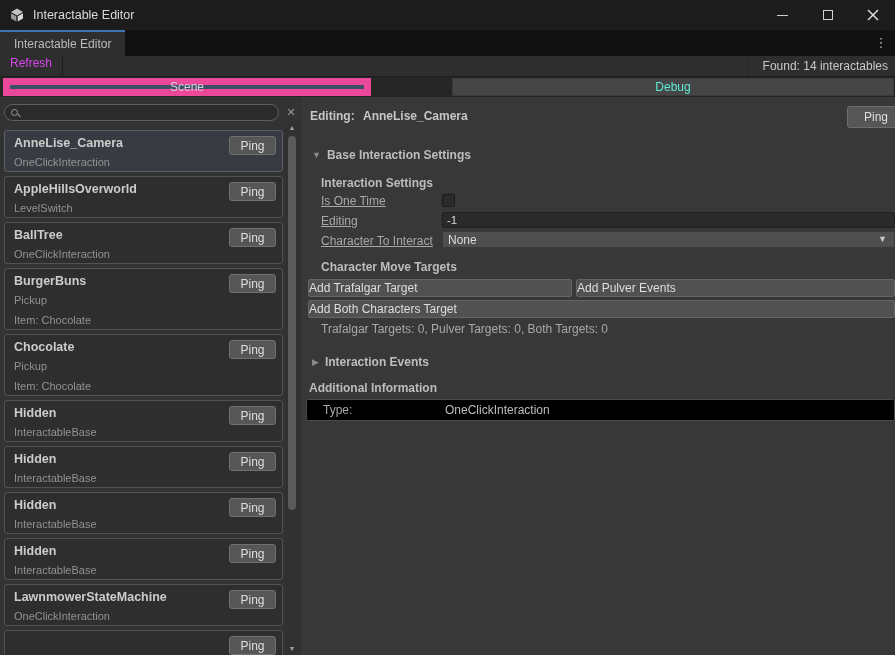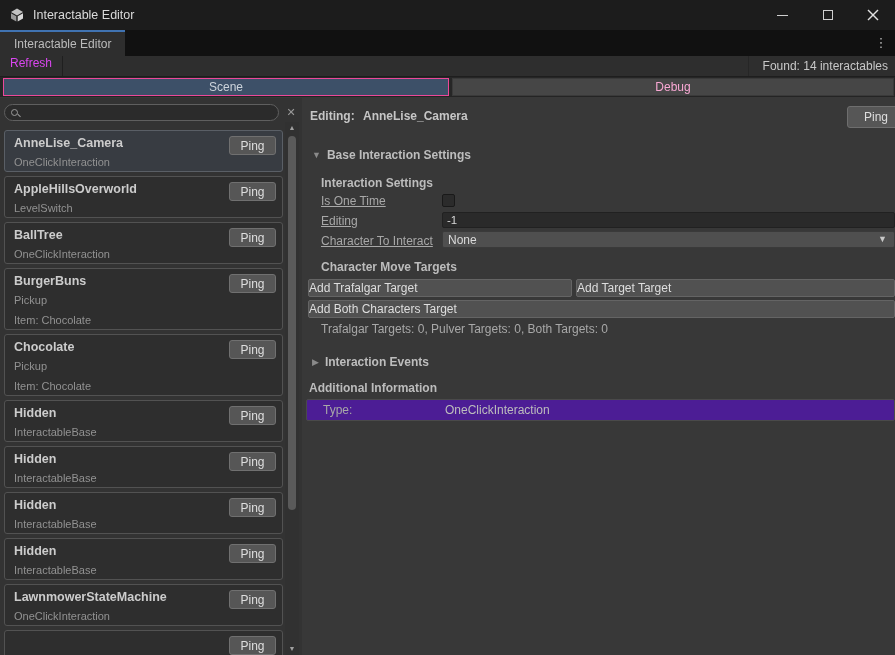--- a/index.html
+++ b/index.html
@@ -29,22 +29,22 @@
   .toolbar { position:absolute; left:0; top:56px; width:895px; height:21px; background:#2e2e2e;
     border-bottom:1px solid #1e1e1e; }
   .refresh-btn { position:absolute; left:0; top:0; height:20px; padding:0 10px; color:#d946ef;
     border-right:1px solid #1f1f1f; display:flex; align-items:flex-start; }
   .toolbar-divider { position:absolute; left:748px; top:0; width:1px; height:20px; background:#262626; }
   .found-label { position:absolute; right:7px; top:0; height:20px; color:#c8c8c8; display:flex; align-items:center; }
   
   .mode-tabs { position:absolute; left:0; top:77px; width:895px; height:20px; background:#262626;
     border-bottom:1px solid #242424; }
   .mode-tab { position:absolute; top:1px; height:18px; display:flex; align-items:center; justify-content:center; }
-  .mode-tab.scene { left:3px; width:446px; background:#3d5068; border:1px solid #ec4899; color:#ccd3db; }
-  .mode-tab.debug { left:452px; width:442px; background:#464646; border:1px solid #3a3a3a; color:#f9a8d4; }
+  .mode-tab.scene { left:3px; width:368px; background:#3d5068; border:7px solid #ec4899; color:#ccd3db; }
+  .mode-tab.debug { left:452px; width:442px; background:#464646; border:1px solid #3a3a3a; color:#5eead4; }
   
   .left-panel { position:absolute; left:0; top:98px; width:302px; height:557px; background:#333333; overflow:hidden; }
   .search-row { position:absolute; left:4px; top:6px; width:275px; height:17px; background:#2b2b2b;
     border:1px solid #5f5f5f; border-radius:9px; display:flex; align-items:center; }
   .mag-icon { width:7px; height:7px; border:1.3px solid #9a9a9a; border-radius:50%; margin-left:6px; position:relative; }
   .mag-icon::after { content:""; position:absolute; width:4px; height:1.3px; background:#9a9a9a;
     transform:rotate(45deg); right:-4px; bottom:-1px; }
   .search-input { flex:1; background:transparent; border:none; outline:none; color:#d0d0d0;
     font:11.5px "Liberation Sans",sans-serif; margin-left:6px; }
   .search-clear { position:absolute; left:283px; top:6px; width:16px; height:16px; color:#9a9a9a;
@@ -92,21 +92,21 @@
     border-radius:2px; color:#dadada; display:flex; align-items:center; padding-left:5px; }
   .dd-arrow { position:absolute; right:7px; top:2px; color:#c8c8c8; font-size:9px; }
   .mt-header { left:19px; top:162px; }
   .act-btn { background:#515151; border:1px solid #646464; border-radius:2px; color:#dedede;
     display:flex; align-items:center; height:18px; }
   .btn-trafalgar { left:6px; top:181px; width:264px; }
   .btn-pulver { left:274px; top:181px; right:0; }
   .btn-both { left:6px; top:202px; right:0; }
   .targets-summary { left:19px; top:224px; color:#a8a8a8; }
   .add-header { left:7px; top:283px; }
-  .type-row { left:4px; top:301px; right:0; height:22px; background:#4c1d95; border:1px solid #4a4a4a;
+  .type-row { left:4px; top:301px; right:0; height:22px; background:#000000; border:1px solid #4a4a4a;
     border-radius:2px; }
   .type-label { position:absolute; left:16px; top:3px; color:#a8a8a8; }
   .type-value { position:absolute; left:138px; top:3px; color:#bdbdbd; }
 </style>
 </head>
 <body>
 
 <div class="titlebar">
   <svg class="appicon" viewBox="0 0 16 16">
     <polygon points="8,1.5 14,5 8,8.5 2,5" fill="#c2c2c2"></polygon>
@@ -260,21 +260,21 @@
     <span>None</span>
     <span class="dd-arrow">▼</span>
   </div>
 
   <span class="rp sec-header mt-header">Character Move Targets</span>
 
   <div class="rp act-btn btn-trafalgar">
     <span>Add Trafalgar Target</span>
   </div>
   <div class="rp act-btn btn-pulver">
-    <span>Add Target Target</span>
+    <span>Add Pulver Events</span>
   </div>
   <div class="rp act-btn btn-both">
     <span>Add Both Characters Target</span>
   </div>
 
   <span class="rp targets-summary">Trafalgar Targets: 0, Pulver Targets: 0, Both Targets: 0</span>
 
   <div class="rp foldout events-foldout">
     <span class="tri">▶</span>
     <span>Interaction Events</span>

